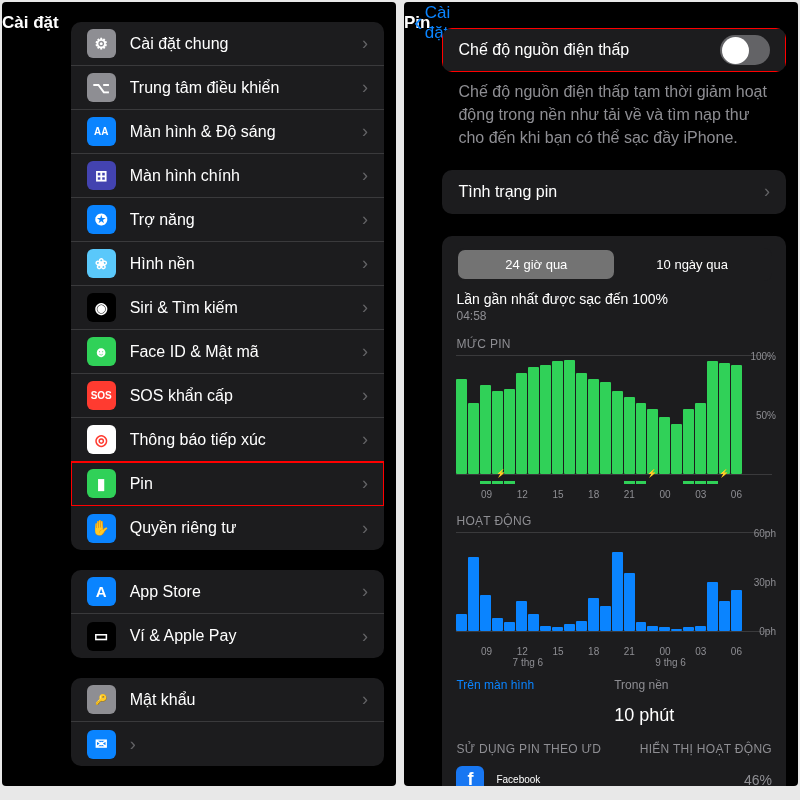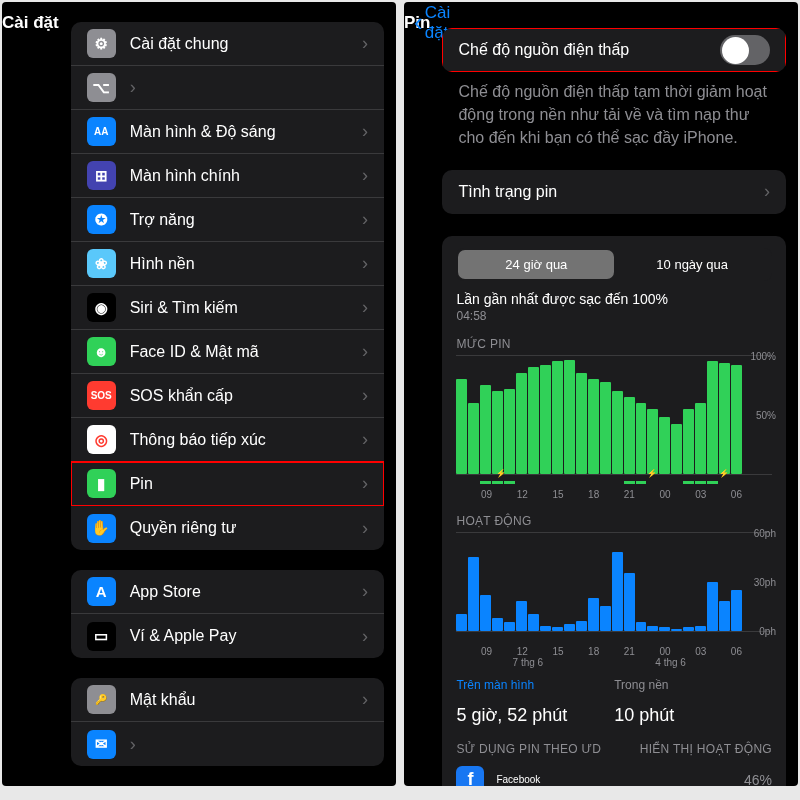--- a/index.html
+++ b/index.html
@@ -213,20 +213,21 @@
   </div>
   <div class="content" id="left-content">
       <div class="group">
         <div class="row">
           <div class="icon-box" style="background: rgb(142, 142, 147); font-size: 15px;">⚙</div>
           <span class="label">Cài đặt chung</span>
           <span class="chevron">›</span>
         </div>
         <div class="row">
           <div class="icon-box" style="background: rgb(142, 142, 147); font-size: 15px;">⌥</div>
+          <span class="label">Trung tâm điều khiển</span>
           <span class="chevron">›</span>
         </div>
         <div class="row">
           <div class="icon-box" style="background: rgb(10, 132, 255); font-size: 10px;">AA</div>
           <span class="label">Màn hình &amp; Độ sáng</span>
           <span class="chevron">›</span>
         </div>
         <div class="row">
           <div class="icon-box" style="background: rgb(67, 67, 176); font-size: 15px;">⊞</div>
           <span class="label">Màn hình chính</span>
@@ -438,27 +439,26 @@
           <span>12</span>
           <span>15</span>
           <span>18</span>
           <span>21</span>
           <span>00</span>
           <span>03</span>
           <span>06</span>
         </div>
       <div class="dateaxis" id="dateaxis">
           <span>7 thg 6</span>
-          <span>4 thg 6</span>
+          <span>9 thg 6</span>
         </div>
 
       <div class="usage-row">
         <div class="usage-col">
           <div class="usage-lbl">Trên màn hình</div>
-          <div class="usage-val">5 giờ, 52 phút</div>
         </div>
         <div class="usage-col">
           <div class="usage-lbl grey">Trong nền</div>
           <div class="usage-val">10 phút</div>
         </div>
       </div>
 
       <div class="section-hdr">
         <span>SỬ DỤNG PIN THEO ƯD</span>
         <span style="color:#8e8e93">HIỂN THỊ HOẠT ĐỘNG</span>

